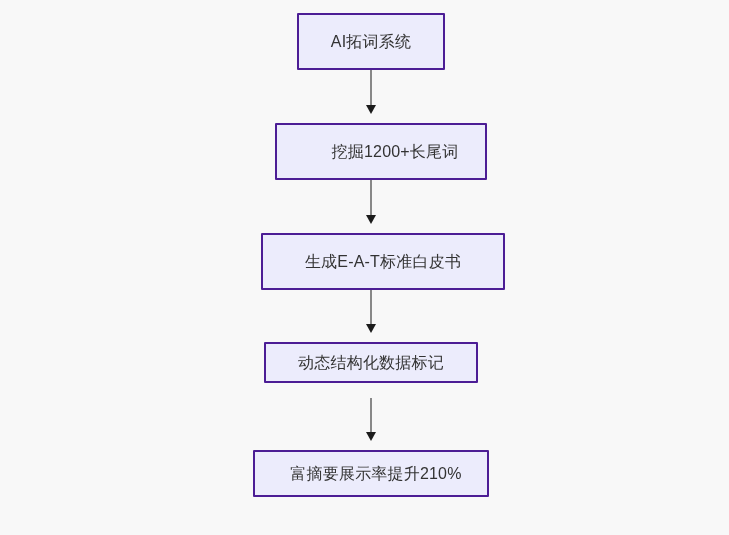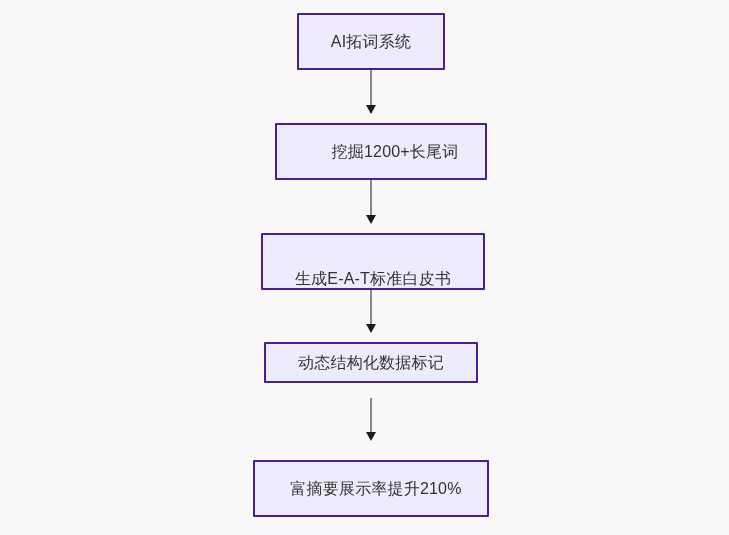--- a/index.html
+++ b/index.html
@@ -80,25 +80,25 @@
   <div class="arrowhead" style="left:371px; top:432px;"></div>
 
   <div class="node" style="left:297px; top:13px; width:148px; height:57px;">
     <span class="node-label">AI拓词系统</span>
   </div>
 
   <div class="node" style="left:275px; top:123px; width:212px; height:57px;padding-left:28px;">
     <span class="node-label">挖掘1200+长尾词</span>
   </div>
 
-  <div class="node" style="left:261px; top:233px; width:224px; height:57px;align-items:flex-end;">
+  <div class="node" style="left:261px; top:233px; width:244px; height:57px;">
     <span class="node-label">生成E-A-T标准白皮书</span>
   </div>
 
   <div class="node" style="left:264px; top:342px; width:214px; height:41px;">
     <span class="node-label">动态结构化数据标记</span>
   </div>
 
-  <div class="node" style="left:253px; top:460px; width:236px; height:57px;padding-left:10px;">
+  <div class="node" style="left:253px; top:450px; width:236px; height:47px;padding-left:10px;">
     <span class="node-label">富摘要展示率提升210%</span>
   </div>
 
 </div>
 
 </body></html>

